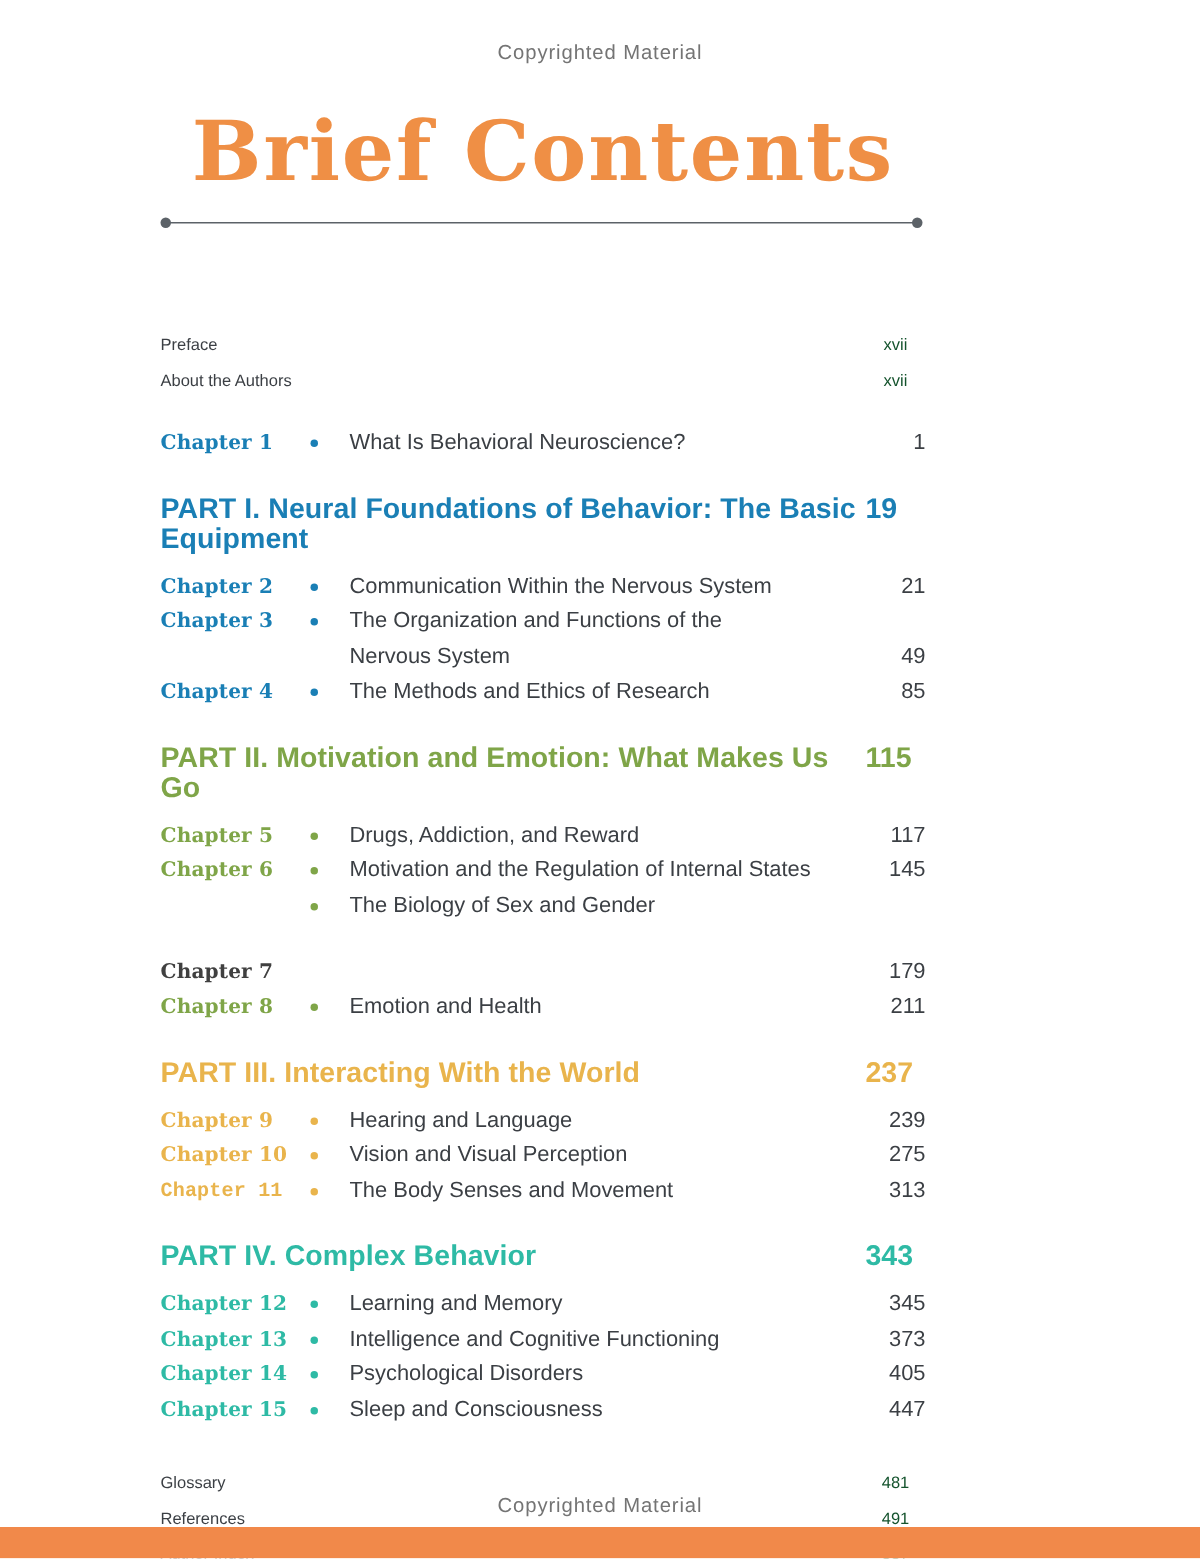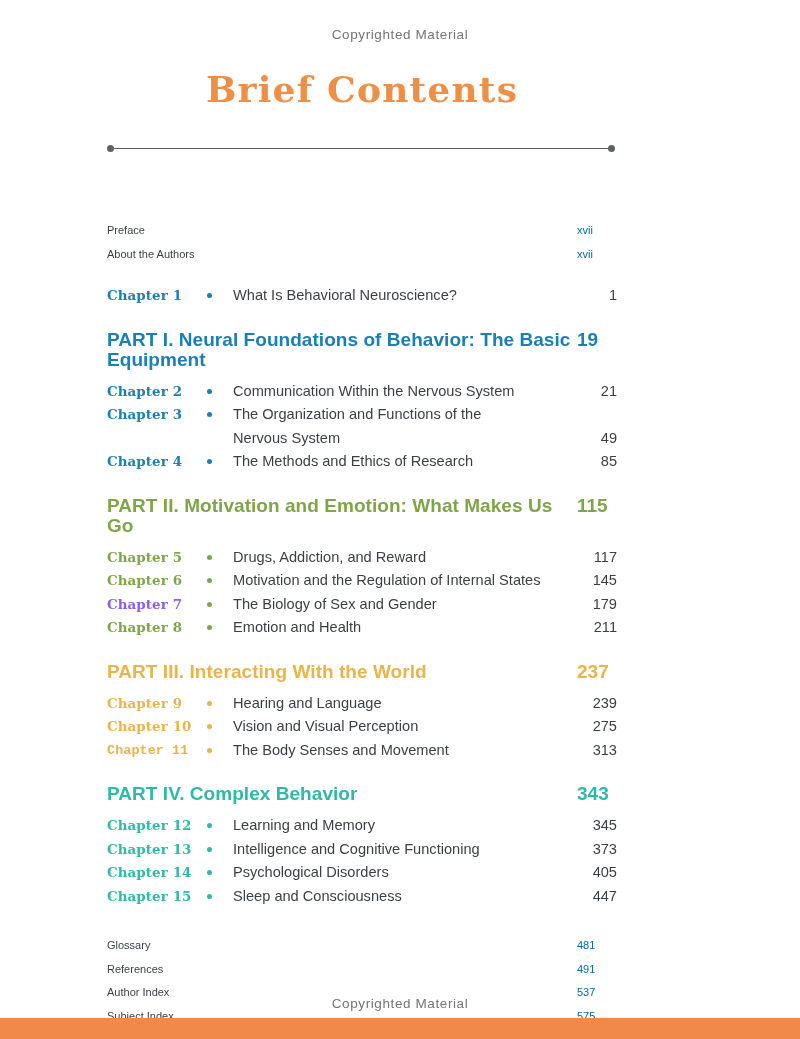--- a/index.html
+++ b/index.html
@@ -33,21 +33,21 @@
   .copyright-bottom { top: 996px; }
 
   
   .page-title {
     position: absolute;
     left: 0;
     top: 68px;
     width: 724px;
     text-align: center;
     font-family: "DejaVu Serif", "Liberation Serif", serif;
-    font-size: 36px;
+    font-size: 55px;
     font-weight: 700;
     letter-spacing: 1.2px;
     color: #ef8f45;
   }
 
   
   .divider {
     position: absolute;
     left: 107px;
     top: 145px;
@@ -86,23 +86,23 @@
     display: flex;
     align-items: baseline;
     font-size: 11px;
     color: #3b3f44;
     line-height: 23.5px;
     height: 23.5px;
   }
   .plain-row .label { flex: 1 1 auto; }
   .plain-row .pageno {
     flex: 0 0 auto;
-    text-align: left;
+    text-align: center;
     min-width: 40px;
-    color: #0369a1;
+    color: #14532d;
   }
 
   
   .part-row {
     display: flex;
     align-items: baseline;
     font-size: 19px;
     font-weight: 700;
     line-height: 20px;
   }
@@ -244,21 +244,21 @@
       </div>
       <div class="chapter-row">
         <span class="chap-label" style="color: rgb(127, 165, 72);">Chapter  6</span>
         <span class="bullet-cell">
           <span class="bullet" style="background: rgb(127, 165, 72);"></span>
         </span>
         <span class="title">Motivation and the Regulation of Internal States</span>
         <span class="pageno">145</span>
       </div>
       <div class="chapter-row">
-        <span class="chap-label" style="color: #8b5cf6;">Chapter  7</span>
+        <span class="chap-label" style="color: #404040; margin-top: 44px;">Chapter  7</span>
         <span class="bullet-cell">
           <span class="bullet" style="background: rgb(127, 165, 72);"></span>
         </span>
         <span class="title">The Biology of Sex and Gender</span>
         <span class="pageno">179</span>
       </div>
       <div class="chapter-row">
         <span class="chap-label" style="color: rgb(127, 165, 72);">Chapter  8</span>
         <span class="bullet-cell">
           <span class="bullet" style="background: rgb(127, 165, 72);"></span>

